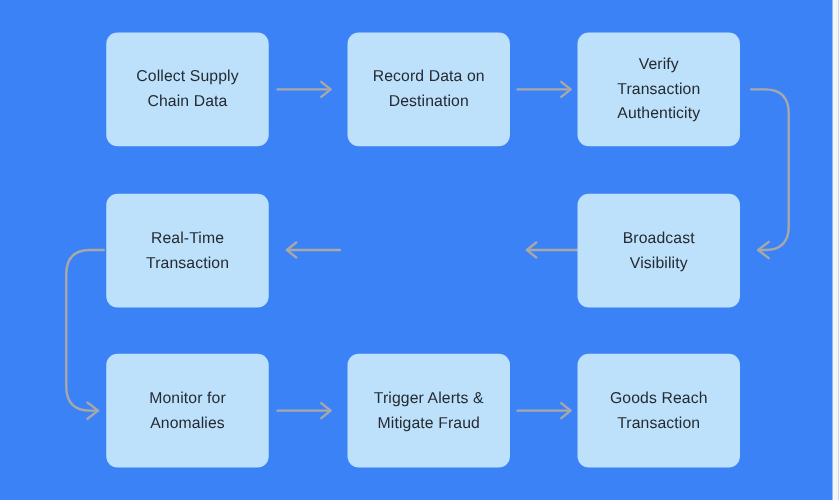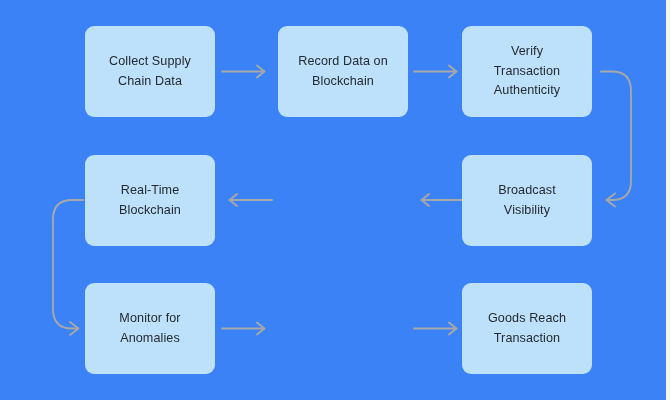--- a/index.html
+++ b/index.html
@@ -107,44 +107,48 @@
     </g>
   </svg>
 
   <div class="node col-1 row-1">
     <span class="node-label">Collect Supply
 Chain Data</span>
   </div>
 
   <div class="node col-2 row-1">
     <span class="node-label">Record Data on
-Blockchain</span>
+Destination</span>
   </div>
 
   <div class="node col-3 row-1">
     <span class="node-label">Verify
 Transaction
 Authenticity</span>
   </div>
 
   <div class="node col-1 row-2">
     <span class="node-label">Real-Time
-Blockchain</span>
+Transaction</span>
   </div>
 
 
   <div class="node col-3 row-2">
     <span class="node-label">Broadcast
 Visibility</span>
   </div>
 
   <div class="node col-1 row-3">
     <span class="node-label">Monitor for
 Anomalies</span>
   </div>
 
+  <div class="node col-2 row-3">
+    <span class="node-label">Trigger Alerts &amp;
+Mitigate Fraud</span>
+  </div>
 
   <div class="node col-3 row-3">
     <span class="node-label">Goods Reach
 Transaction</span>
   </div>
 
 </div>
 
 </body></html>

